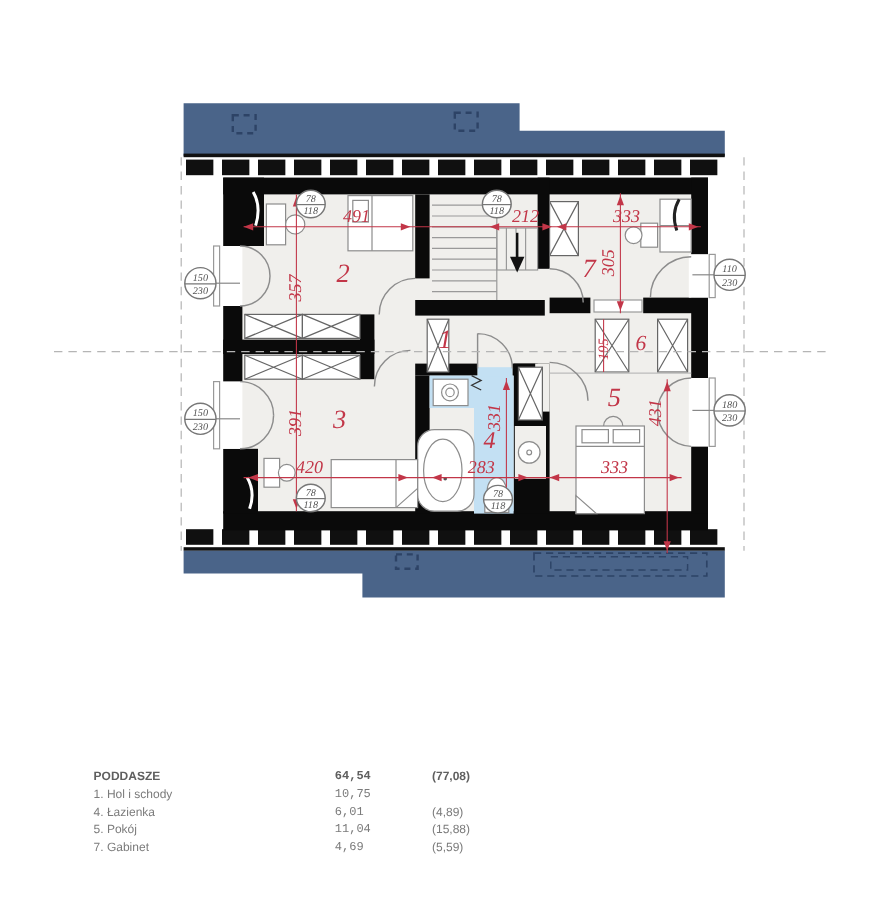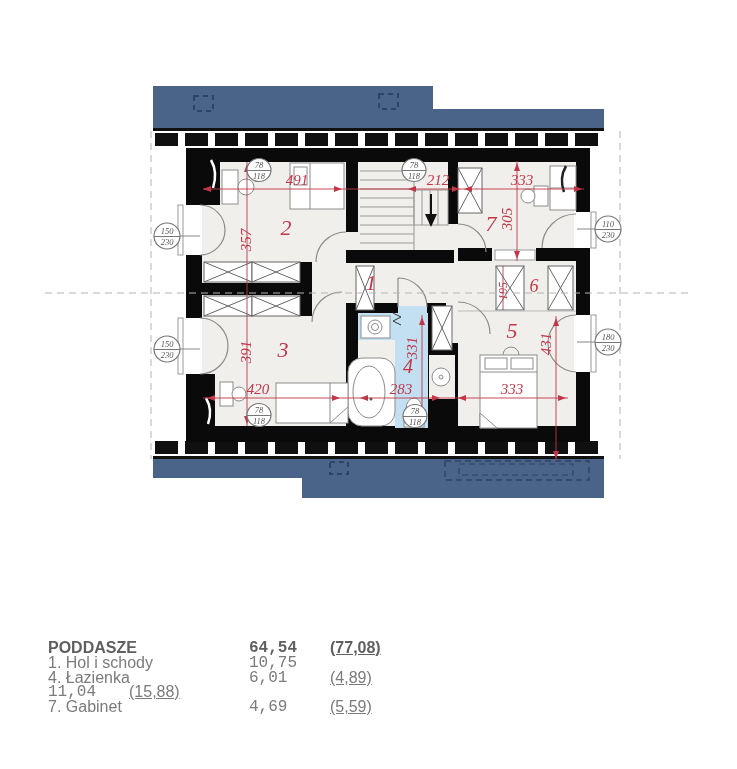--- a/index.html
+++ b/index.html
@@ -2,27 +2,27 @@
 <html><head>
 <meta charset="utf-8">
 <style>
   html,body{margin:0;padding:0;background:#ffffff;}
   .canvas{position:relative;width:737px;height:769px;background:#fff;overflow:hidden;
           font-family:"Liberation Sans",sans-serif;}
   .plan-svg{position:absolute;left:0;top:0;}
   .dim-text{font-family:"Liberation Serif",serif;font-style:italic;font-size:15px;}
   .room-num{font-family:"Liberation Serif",serif;font-style:italic;font-size:22px;}
   .badge-text{font-family:"Liberation Serif",serif;font-style:italic;font-size:8.5px;fill:#555;}
-  .legend{position:absolute;left:48px;top:641px;width:360px;font-size:16px;
+  .legend{position:absolute;left:78px;top:641px;width:360px;font-size:10px;
           line-height:14.8px;color:#7b7b7b;}
   .lrow{display:flex;}
   .lrow.title{font-weight:bold;color:#5f5f5f;}
   .lname{width:201px;}
   .larea{width:81px;font-family:Liberation Mono, monospace;}
-  .lalt{flex:1;text-decoration:underline;}
+  .lalt{flex:1;}
 </style>
 </head>
 <body>
 
 <div class="canvas">
 
 <svg class="plan-svg" width="737" height="620" viewBox="0 0 737 620">
   <defs>
     <pattern id="rafters" x="155" y="0" width="30" height="13" patternUnits="userSpaceOnUse">
       <rect x="0" y="0" width="23" height="13" fill="#101010"></rect>
@@ -366,20 +366,21 @@
     <span class="lname">1. Hol i schody</span>
     <span class="larea">10,75</span>
     <span class="lalt"></span>
   </div>
   <div class="lrow">
     <span class="lname">4. Łazienka</span>
     <span class="larea">6,01</span>
     <span class="lalt">(4,89)</span>
   </div>
   <div class="lrow">
+    <span class="lname">5. Pokój</span>
     <span class="larea">11,04</span>
     <span class="lalt">(15,88)</span>
   </div>
   <div class="lrow">
     <span class="lname">7. Gabinet</span>
     <span class="larea">4,69</span>
     <span class="lalt">(5,59)</span>
   </div>
 </div>
 

